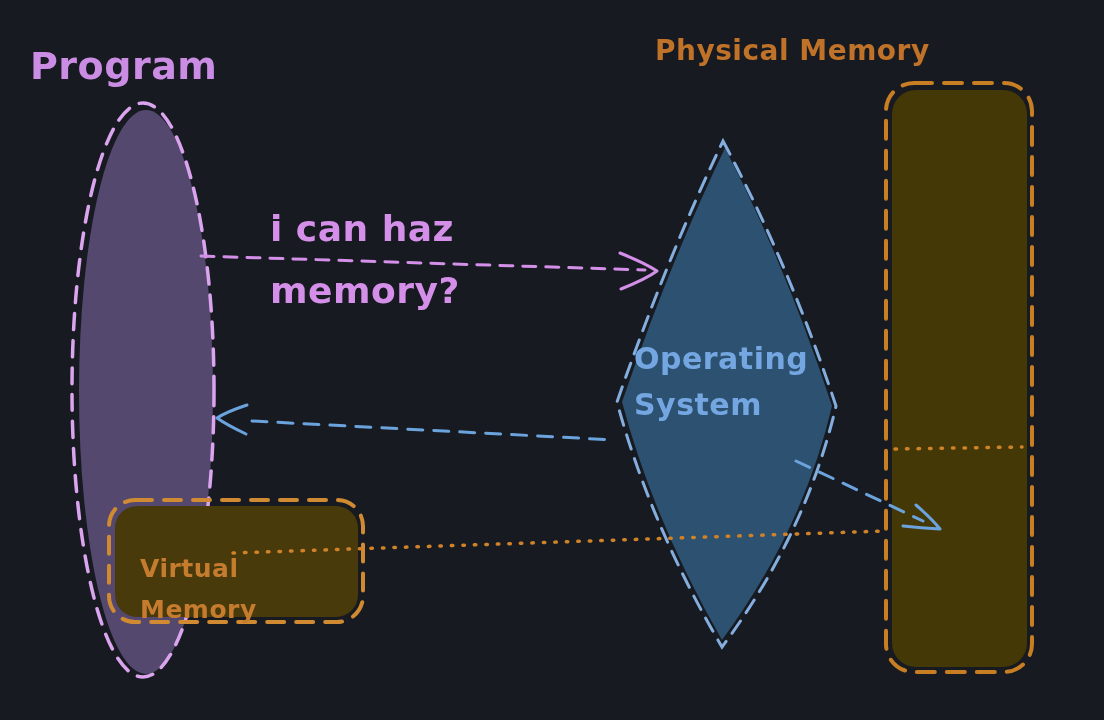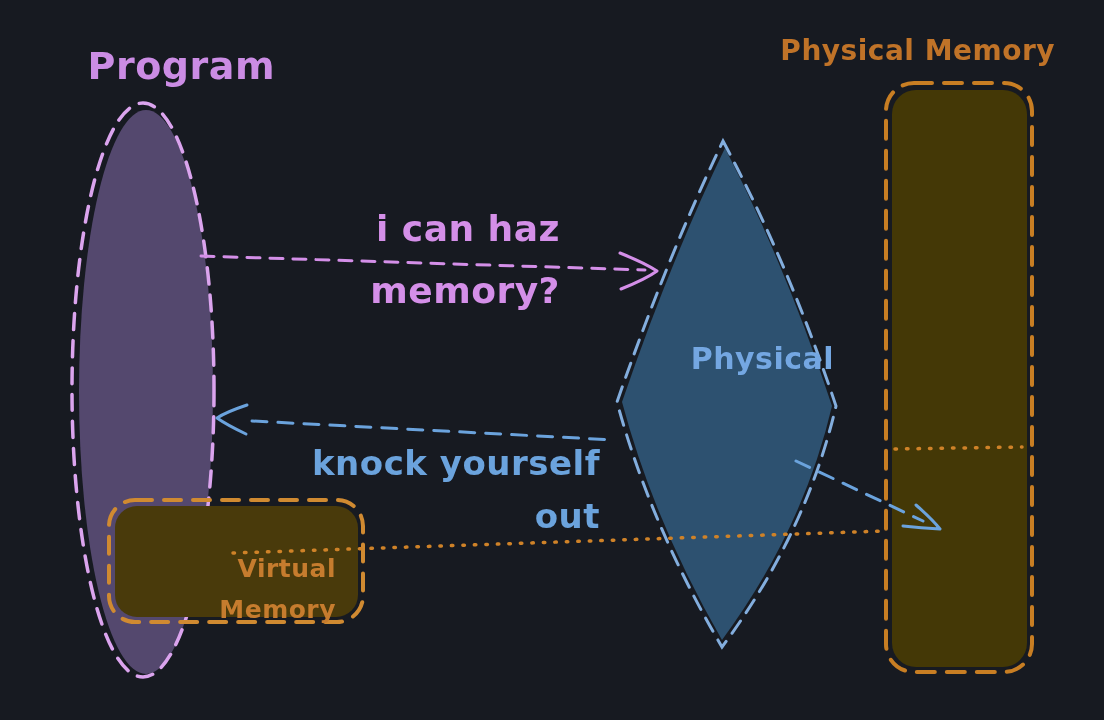--- a/index.html
+++ b/index.html
@@ -46,21 +46,21 @@
   .vm-fill        { fill: var(--vm-fill); }
   .vm-border      { fill: none; stroke: var(--vm-stroke); stroke-width: 4; stroke-dasharray: 17 12; stroke-linecap: round; }
   .pink-line      { fill: none; stroke: var(--request-pink); stroke-width: 3; stroke-dasharray: 13 10; stroke-linecap: round; }
   .pink-head      { fill: none; stroke: var(--request-pink); stroke-width: 3; stroke-linecap: round; }
   .blue-line      { fill: none; stroke: var(--response-blue); stroke-width: 3; stroke-dasharray: 15 11; stroke-linecap: round; }
   .blue-head      { fill: none; stroke: var(--response-blue); stroke-width: 3; stroke-linecap: round; }
   .orange-dotted  { fill: none; stroke: var(--dotted-orange); stroke-width: 3.5; stroke-dasharray: 1.5 10; stroke-linecap: round; }
   
   .label {
     position: absolute;
-    text-align: right;
+    text-align: left;
     font-weight: bold;
     letter-spacing: 0.5px;
     white-space: nowrap;
   }
   .label span { display: block; }
   .title-program {
     left: 30px; top: 44px; width: 245px;
     font-size: 38px;
     color: var(--program-text);
   }
@@ -123,26 +123,23 @@
     <path class="orange-dotted" d="M 895 449 L 1022 447"></path>
   </svg>
 
   <div class="label title-program">Program</div>
   <div class="label title-physical">Physical Memory</div>
 
   <div class="label label-request">
     <span>i can haz</span>
     <span>memory?</span>
   </div>
-  <div class="label label-response">
-    <span>knock yourself</span>
-    <span>out</span>
-  </div>
 
   <div class="label label-os">
-    <span>Physical</span>
+    <span>Operating</span>
+    <span>System</span>
   </div>
   <div class="label label-vm">
     <span>Virtual</span>
     <span>Memory</span>
   </div>
 
 </div>
 
 </body></html>

